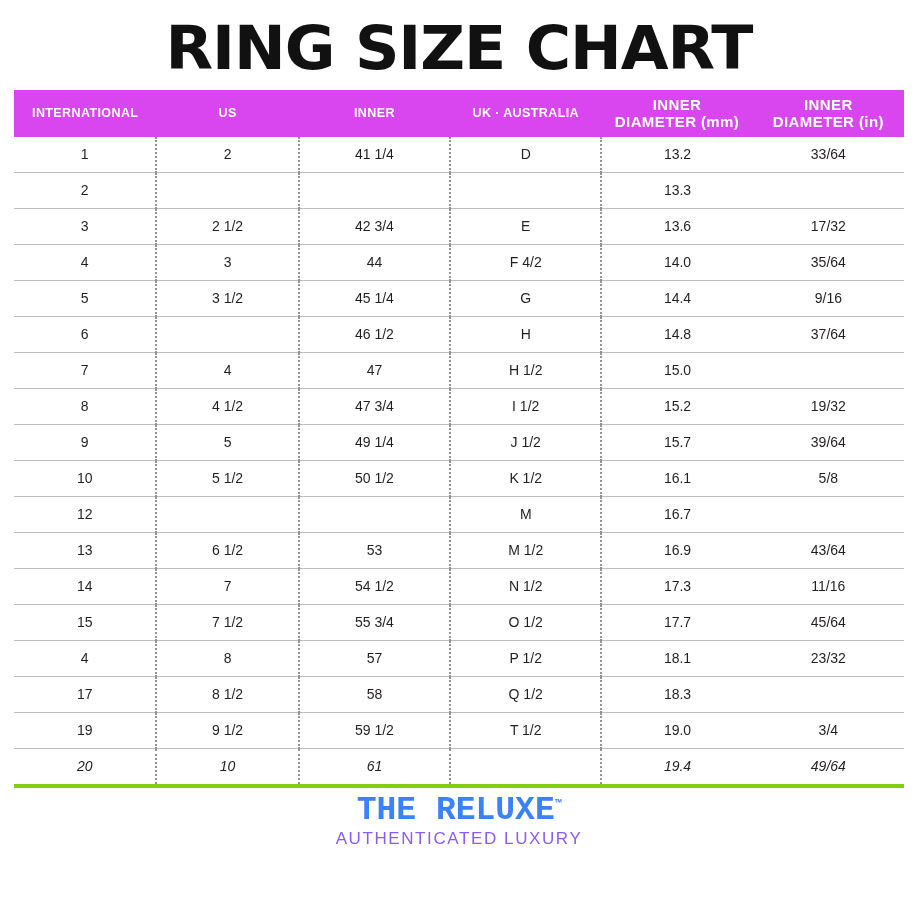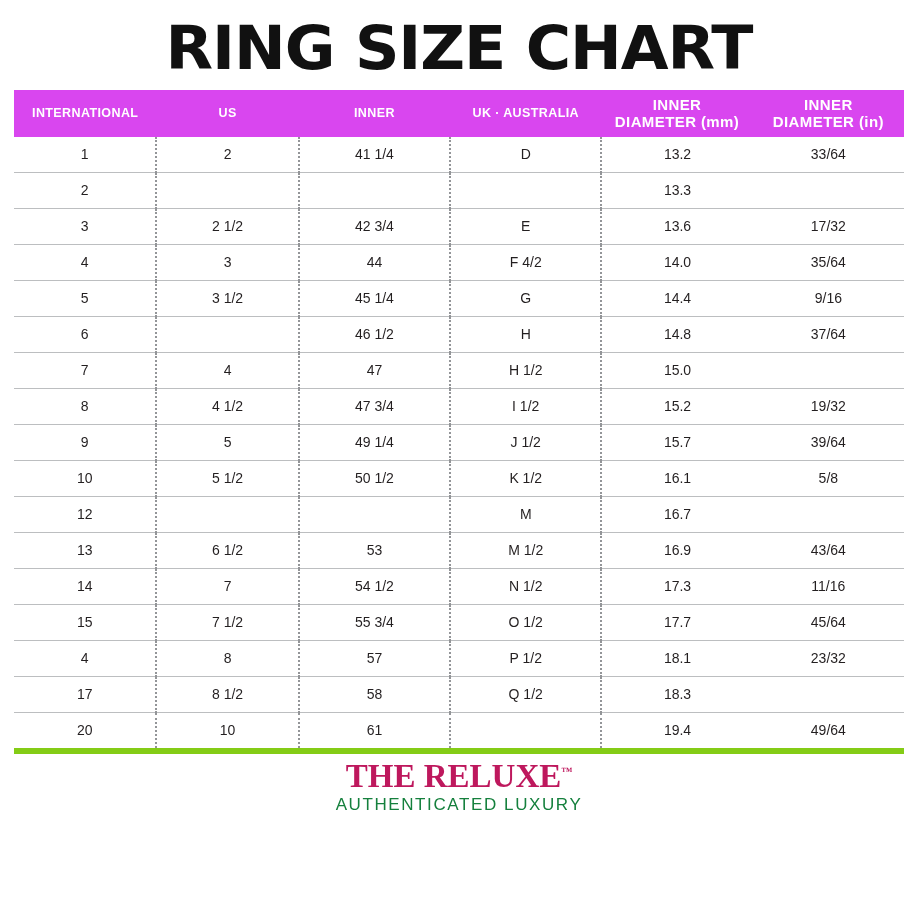--- a/index.html
+++ b/index.html
@@ -59,58 +59,59 @@
   table.size-table tbody td {
     text-align: center;
     font-size: 14px;
     color: #231f20;
     height: 35px;
     padding: 0;
     border-bottom: 1px solid #bcbec0;
     background: #ffffff;
   }
   table.size-table tbody tr:last-child td {
-    border-bottom: 6px solid #84cc16;
+    border-bottom: 4px solid #84cc16;
+    font-style: italic;
   }
   
   table.size-table tbody td.sep {
     border-right: 2px dotted #939598;
   }
   .col-intl { width: 16%; }
   .col-us { width: 16%; }
   .col-eu { width: 17%; }
   .col-uk { width: 17%; }
   .col-mm { width: 17%; }
   .col-in { width: 17%; }
 
   .footer {
     margin-top: 6px;
     text-align: center;
   }
   .brand {
-    font-family: Liberation Serif, serif;
+    font-family: Liberation Mono, monospace;
     font-weight: bold;
     font-size: 33px;
     letter-spacing: 0px;
     line-height: 1;
-    color: #be185d;
+    color: #3b82f6;
     position: relative;
     display: inline-block;
   }
   .brand .tm {
     font-size: 11px;
     vertical-align: super;
     font-weight: bold;
     letter-spacing: 0;
   }
   .tagline {
     font-family: "Liberation Sans", sans-serif;
     font-size: 17px;
     letter-spacing: 1.6px;
-    color: #15803d;
+    color: #8b5cf6;
     margin-top: 2px;
   }
 </style>
 </head>
 <body>
 
 <div class="page">
 
   <div class="chart-title">RING SIZE CHART</div>
 
@@ -270,20 +271,28 @@
         </tr>
         <tr>
           <td class="sep">17</td>
           <td class="sep">8 1/2</td>
           <td class="sep">58</td>
           <td class="sep">Q 1/2</td>
           <td>18.3</td>
           <td></td>
         </tr>
         <tr>
+          <td class="sep">19</td>
+          <td class="sep">9 1/2</td>
+          <td class="sep">59 1/2</td>
+          <td class="sep">T 1/2</td>
+          <td>19.0</td>
+          <td>3/4</td>
+        </tr>
+        <tr>
           <td class="sep">20</td>
           <td class="sep">10</td>
           <td class="sep">61</td>
           <td class="sep"></td>
           <td>19.4</td>
           <td>49/64</td>
         </tr>
       </tbody>
   </table>
 

